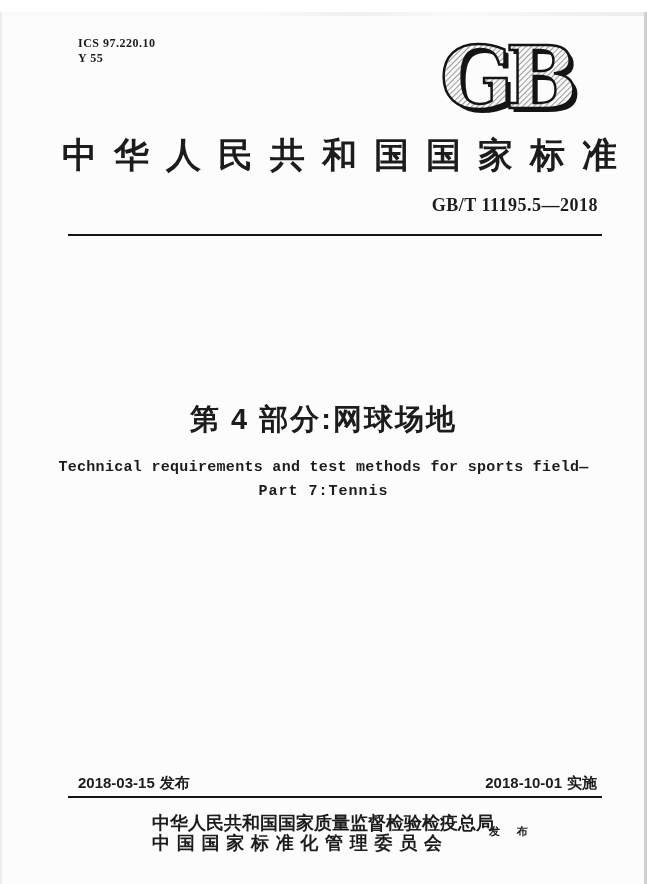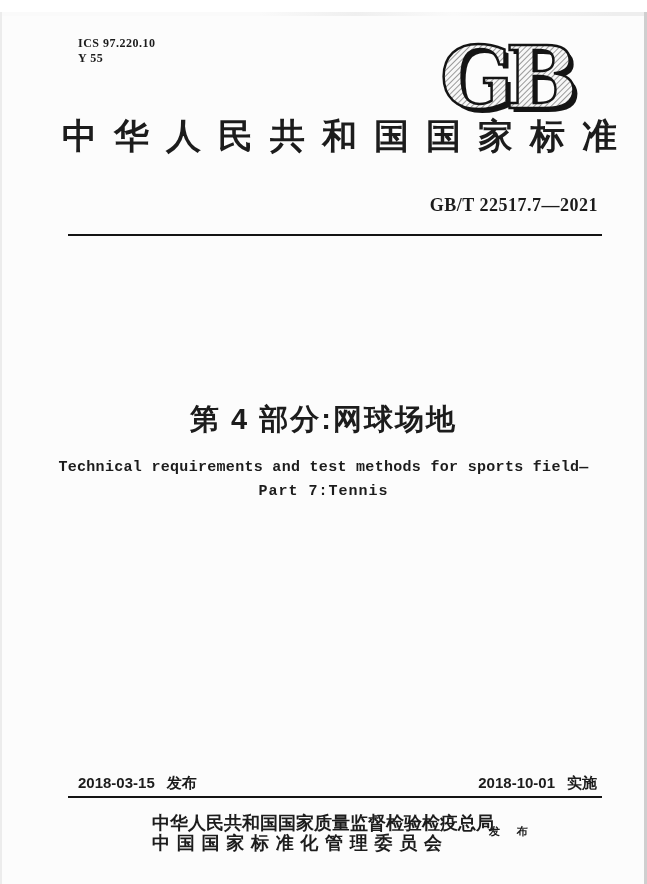--- a/index.html
+++ b/index.html
@@ -32,21 +32,21 @@
   .ics-block {
     position: absolute; left: 78px; top: 24px;
     font-family: "Liberation Serif", serif;
     font-weight: bold; font-size: 12px; line-height: 15px;
     letter-spacing: 0.5px;
   }
 
   .gb-logo { position: absolute; left: 438px; top: 20px; }
 
   .std-header-title {
-    position: absolute; left: 62px; top: 101px; width: 524px;
+    position: absolute; left: 62px; top: 120px; width: 524px;
     font-family: Liberation Mono, monospace;
     font-weight: bold; font-size: 35px;
     text-align: justify; text-align-last: justify;
     white-space: nowrap;
     letter-spacing: 17px;
   }
 
   .std-number {
     position: absolute; right: 49px; top: 183px;
     font-family: "Liberation Serif", serif;
@@ -79,21 +79,21 @@
   }
   .title-en-1 { top: 447px; }
   .title-en-2 { top: 471px; letter-spacing: 1px; }
 
   .dates-row {
     position: absolute; left: 78px; right: 50px; top: 762px;
     display: flex; justify-content: space-between;
     font-family: "Liberation Sans", sans-serif;
     font-weight: bold; font-size: 15px;
   }
-  .date-item { display: flex; gap: 12px; align-items: baseline; }
+  .date-item { display: flex; gap: 5px; align-items: baseline; }
   .date-label { font-family: "Liberation Serif", serif; font-weight: bold; font-size: 15px; }
 
   .issuer-block {
     position: absolute; left: 152px; top: 801px; width: 326px;
     font-family: "Liberation Serif", serif;
     font-weight: bold; font-size: 18px; line-height: 20px;
     white-space: nowrap;
   }
   .issuer-line {
     width: 290px;
@@ -126,21 +126,21 @@
           <line x1="0" y1="0" x2="0" y2="4" stroke="#4a4a4a" stroke-width="1.1"></line>
         </pattern>
       </defs>
       <text x="6" y="80" font-family="DejaVu Serif, serif" font-weight="bold" font-size="86" letter-spacing="-8" fill="#141414">GB</text>
       <text x="2" y="76" font-family="DejaVu Serif, serif" font-weight="bold" font-size="86" letter-spacing="-8" fill="url(#hatch)" stroke="#141414" stroke-width="2.5">GB</text>
     </svg>
   </div>
 
   <div class="std-header-title">中华人民共和国国家标准</div>
 
-  <div class="std-number">GB/T 22517.7—2021</div>
+  <div class="std-number">GB/T 11195.5—2018</div>
 
   <div class="divider divider-top"></div>
 
   <div class="title-cn title-cn-2">第 4 部分:网球场地</div>
 
   <div class="title-en title-en-1">Technical requirements and test methods for sports field—</div>
   <div class="title-en title-en-2">Part 7:Tennis</div>
 
   <div class="dates-row">
     <div class="date-item">

